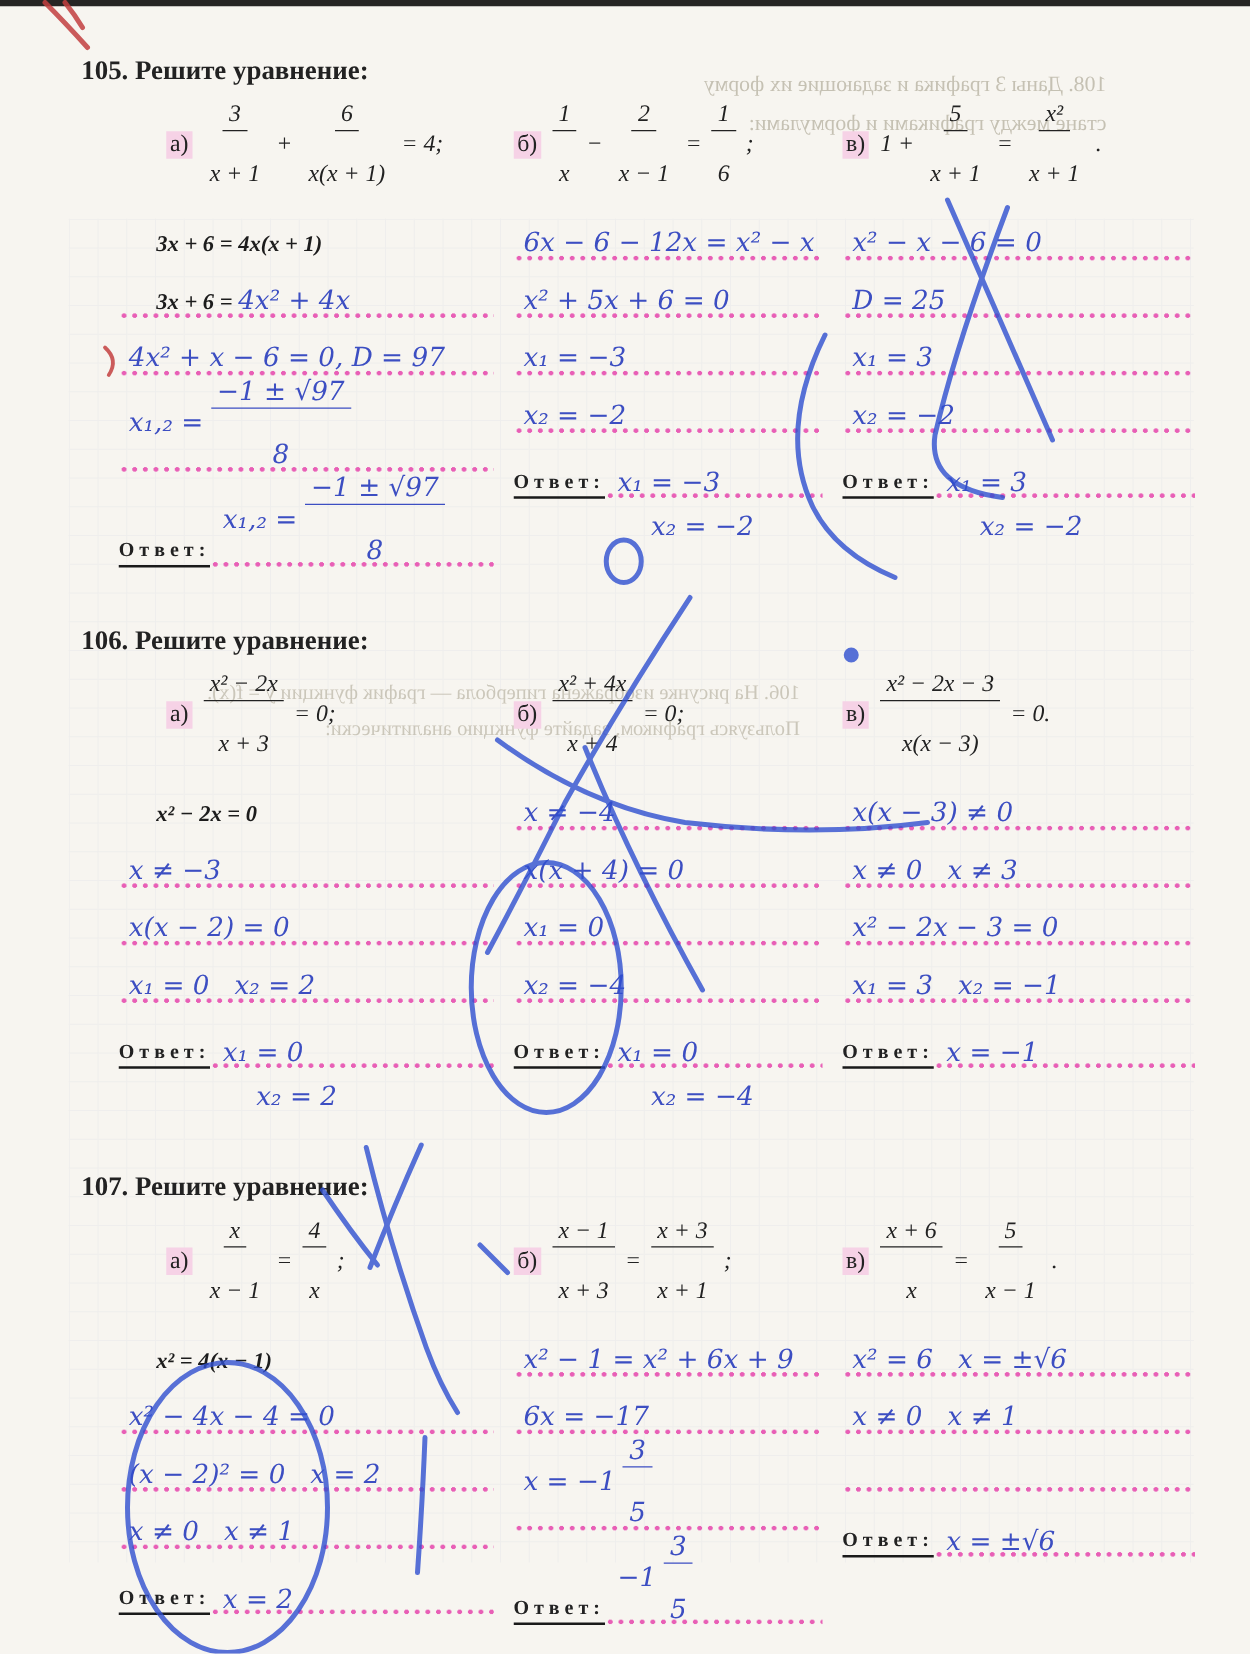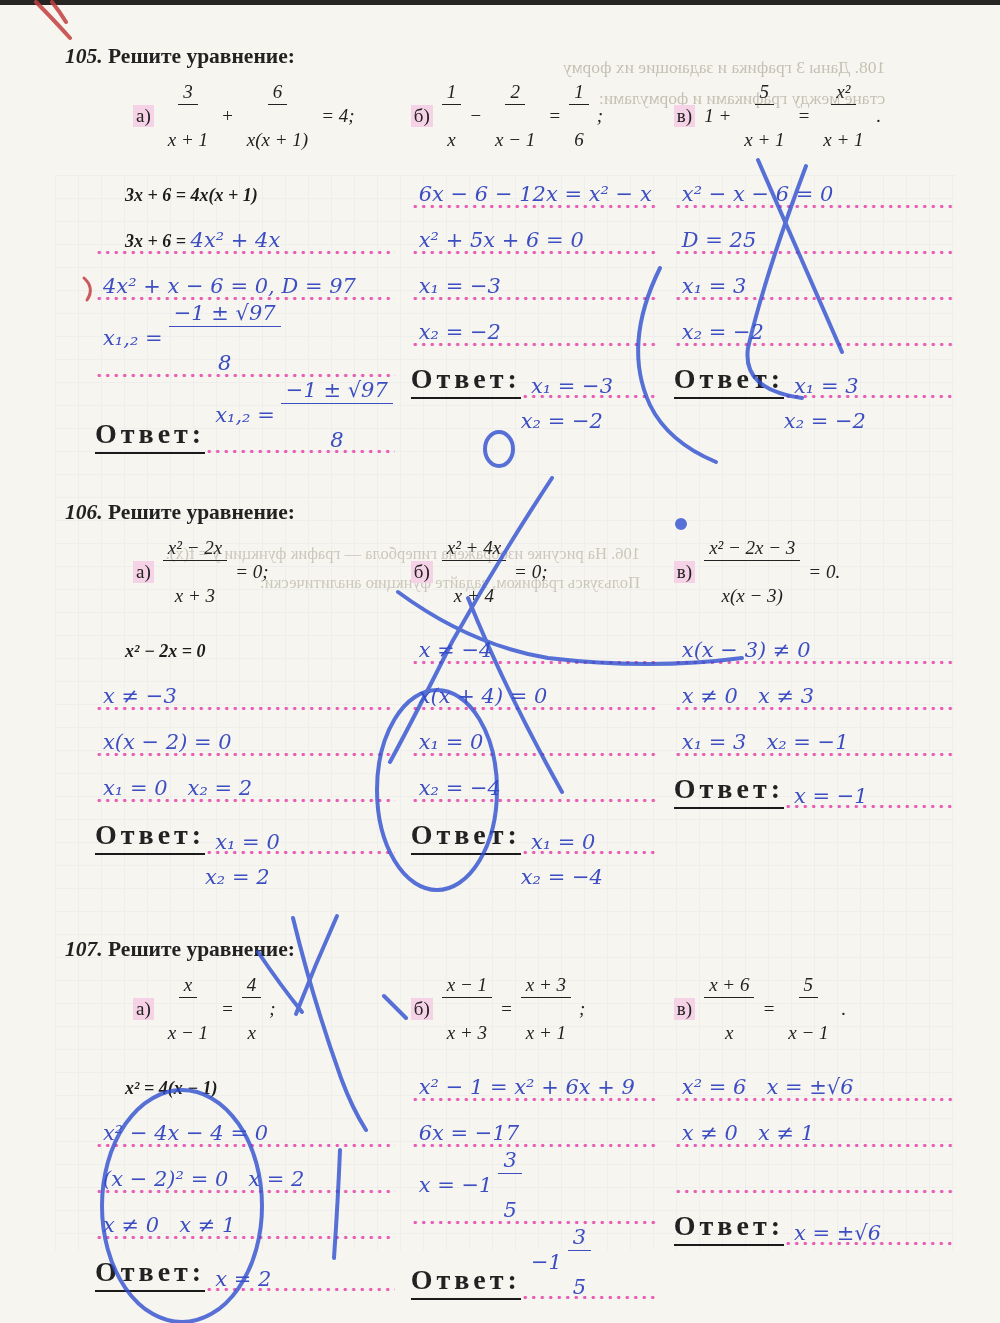--- a/index.html
+++ b/index.html
@@ -16,21 +16,21 @@
                      linear-gradient(90deg,#c9cfdd 1px, transparent 1px);
     background-size:23px 23px;opacity:.18;pointer-events:none;z-index:0;
   }
   .ghost{position:absolute;transform:scaleX(-1);color:#bdb8a9;z-index:0;line-height:1.75;}
   .ghost-top{top:52px;right:115px;font-size:17.5px;opacity:.85;text-align:left;}
   .ghost-mid{top:540px;left:60px;font-size:16.5px;opacity:.75;width:580px;}
   .content{position:relative;z-index:1;}
 
   .sec{margin:0;}
   .sec-head{margin:44px 0 2px 65px;font-size:21.5px;}
-  .sec-num{font-weight:bold;font-style:italic;}
+  .sec-num{font-weight:bold;}
   .sec-title{font-weight:bold;}
 
   .probs-grid{display:grid;grid-template-columns:36% 30% 34%;margin:4px 28px 4px 95px;
               align-items:center;min-height:86px;}
   .prob{display:flex;align-items:center;gap:9px;font-size:19px;font-style:italic;}
   .probs-grid .prob:first-child{padding-left:38px;}
   .plabel{background:#f6d2e6;font-style:normal;font-size:19px;padding:0 3px;}
   .eq{display:inline-flex;align-items:center;gap:8px;}
   .tok{white-space:pre;}
   .frac{display:inline-flex;flex-direction:column;align-items:center;text-align:center;line-height:1.15;}
@@ -42,21 +42,21 @@
   .wline{min-height:46px;display:flex;align-items:flex-end;padding-bottom:3px;box-sizing:border-box;
          background-image:radial-gradient(circle,#e85fb6 1.7px, transparent 2px);
          background-size:8.5px 5px;background-repeat:repeat-x;background-position:left bottom;}
   .wline.nodots{background:none;}
   .wline.tall{min-height:66px;}
   .hint{font-style:italic;font-weight:bold;font-size:18px;color:#1c1c1c;margin-left:30px;white-space:pre;}
   .hw{font-family:"DejaVu Serif", serif;font-style:italic;color:#3c4ec2;font-size:21px;
       display:inline-flex;align-items:center;gap:6px;white-space:pre;}
   .wline > .hw:first-child{margin-left:8px;}
   .answer-row{min-height:52px;display:flex;align-items:flex-end;padding-bottom:2px;}
-  .ans-label{font-weight:bold;font-size:28px;letter-spacing:4px;border-bottom:2px solid #1a1a1a;
+  .ans-label{font-weight:bold;font-size:16px;letter-spacing:4px;border-bottom:2px solid #1a1a1a;
              padding-bottom:2px;white-space:nowrap;}
   .ans-dots{flex:1;display:flex;align-items:flex-end;padding:0 0 1px 10px;
             background-image:radial-gradient(circle,#e85fb6 1.7px, transparent 2px);
             background-size:8.5px 5px;background-repeat:repeat-x;background-position:left bottom;}
   .below-row{margin:4px 0 0 110px;min-height:32px;}
 
   .footer{display:flex;justify-content:space-between;align-items:baseline;margin:24px 90px 0 48px;}
   .page-num{font-size:25px;font-weight:bold;color:#2a2a33;font-family:"DejaVu Sans", sans-serif;}
 
   svg.pen{position:absolute;top:0;left:0;z-index:3;pointer-events:none;}
@@ -254,20 +254,23 @@
             <span class="ans-dots">
               <span class="hw">x₁ = 0</span>
             </span>
           </div><div class="below-row hw">x₂ = −4</div></div>
       <div class="workcol">
           <div class="wline">
             <span class="hw">x(x − 3) ≠ 0</span>
           </div>
           <div class="wline">
             <span class="hw">x ≠ 0   x ≠ 3</span>
+          </div>
+          <div class="wline">
+            <span class="hw">x² − 2x − 3 = 0</span>
           </div>
           <div class="wline">
             <span class="hw">x₁ = 3   x₂ = −1</span>
           </div>
           <div class="answer-row">
             <span class="ans-label">Ответ:</span>
             <span class="ans-dots">
               <span class="hw">x = −1</span>
             </span>
           </div>

